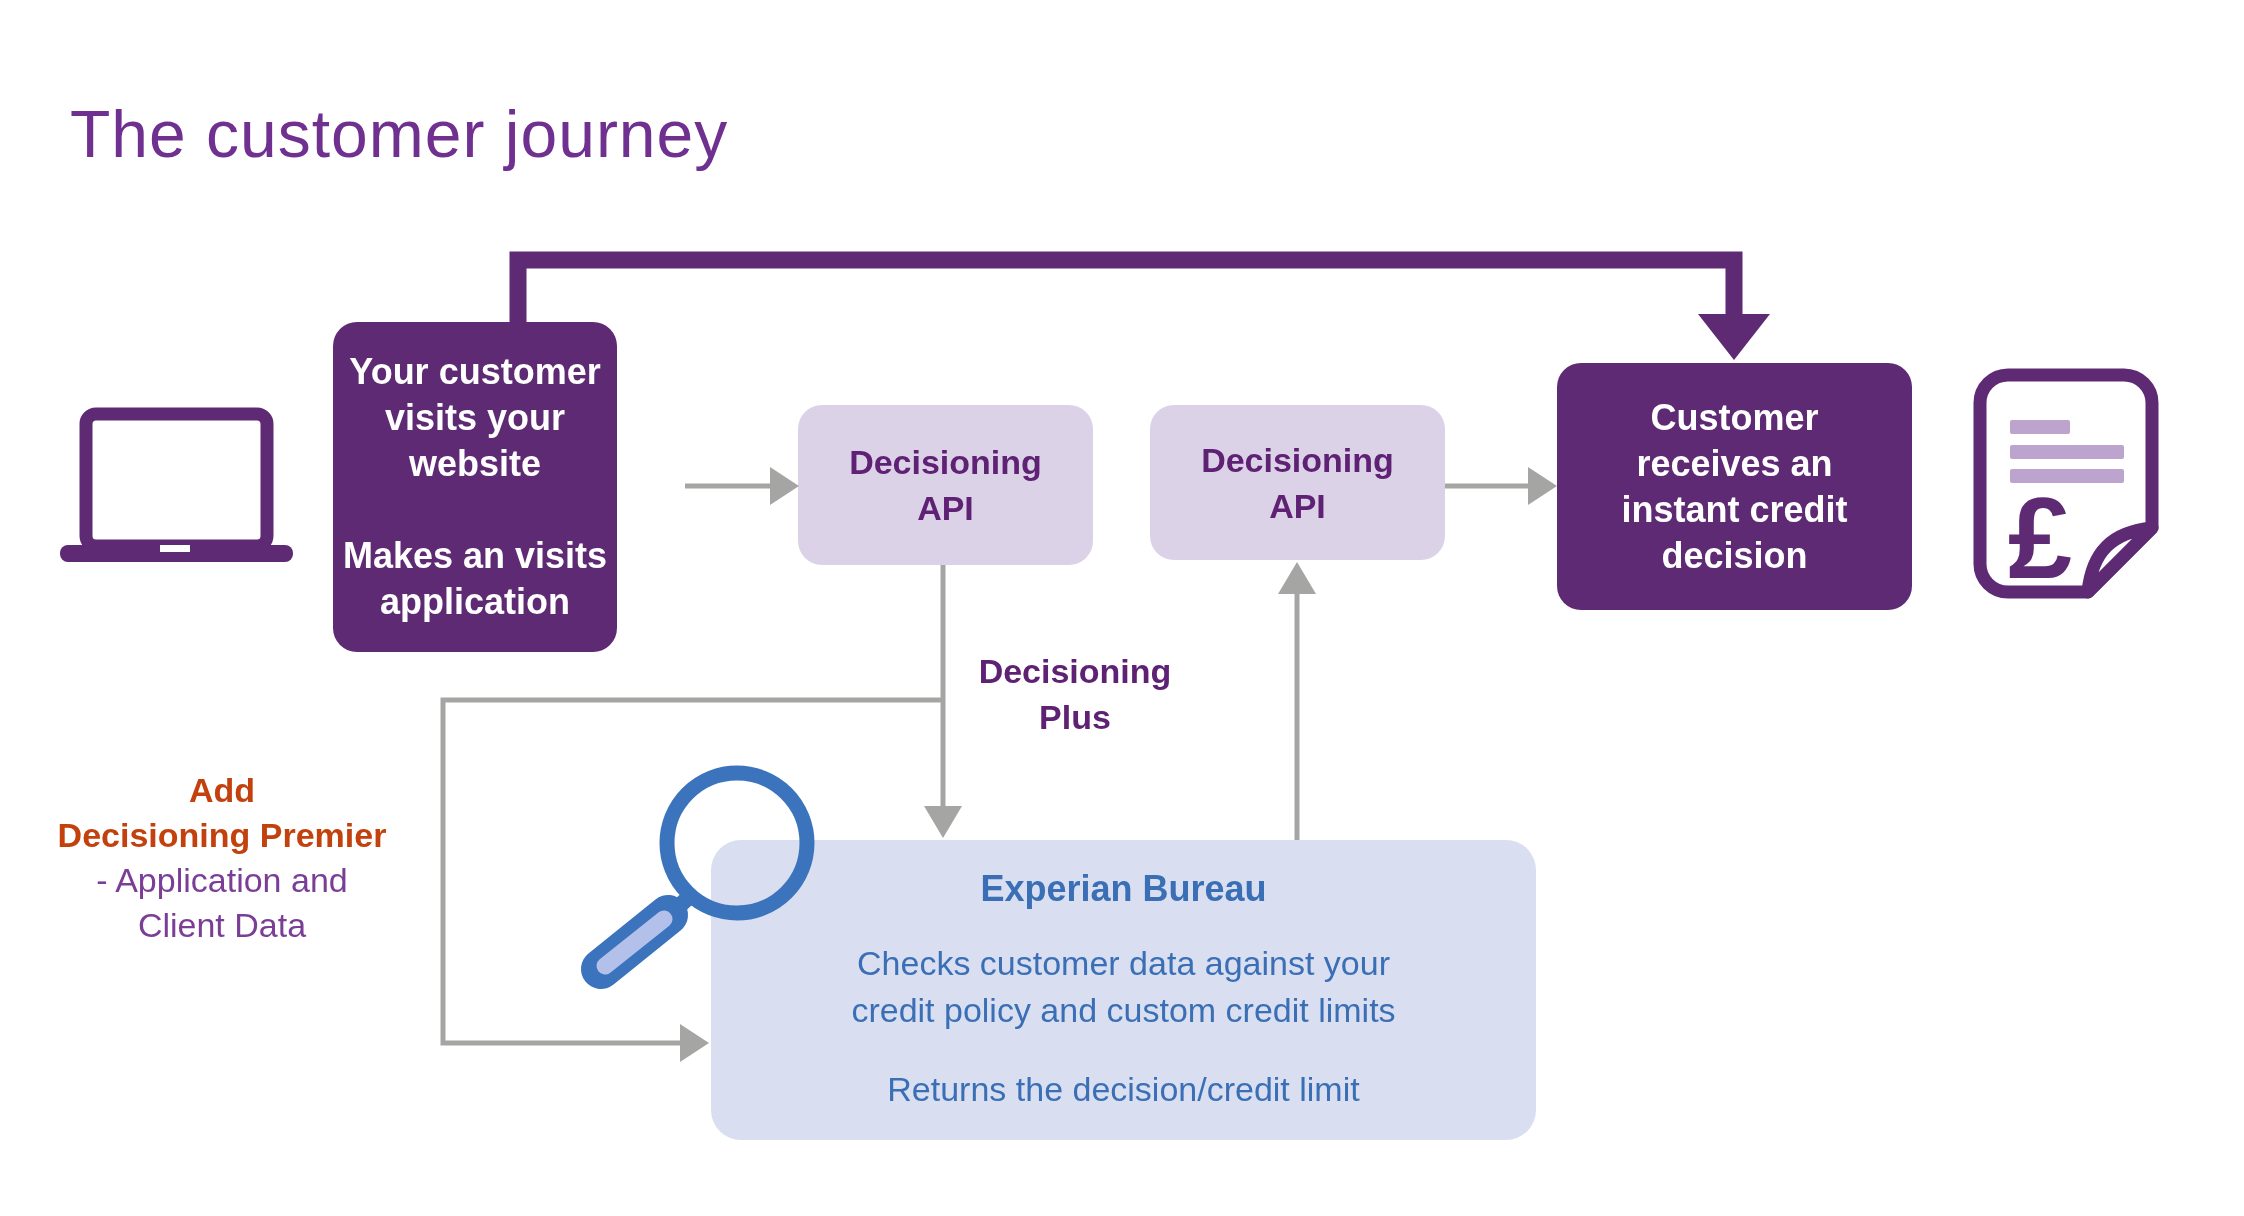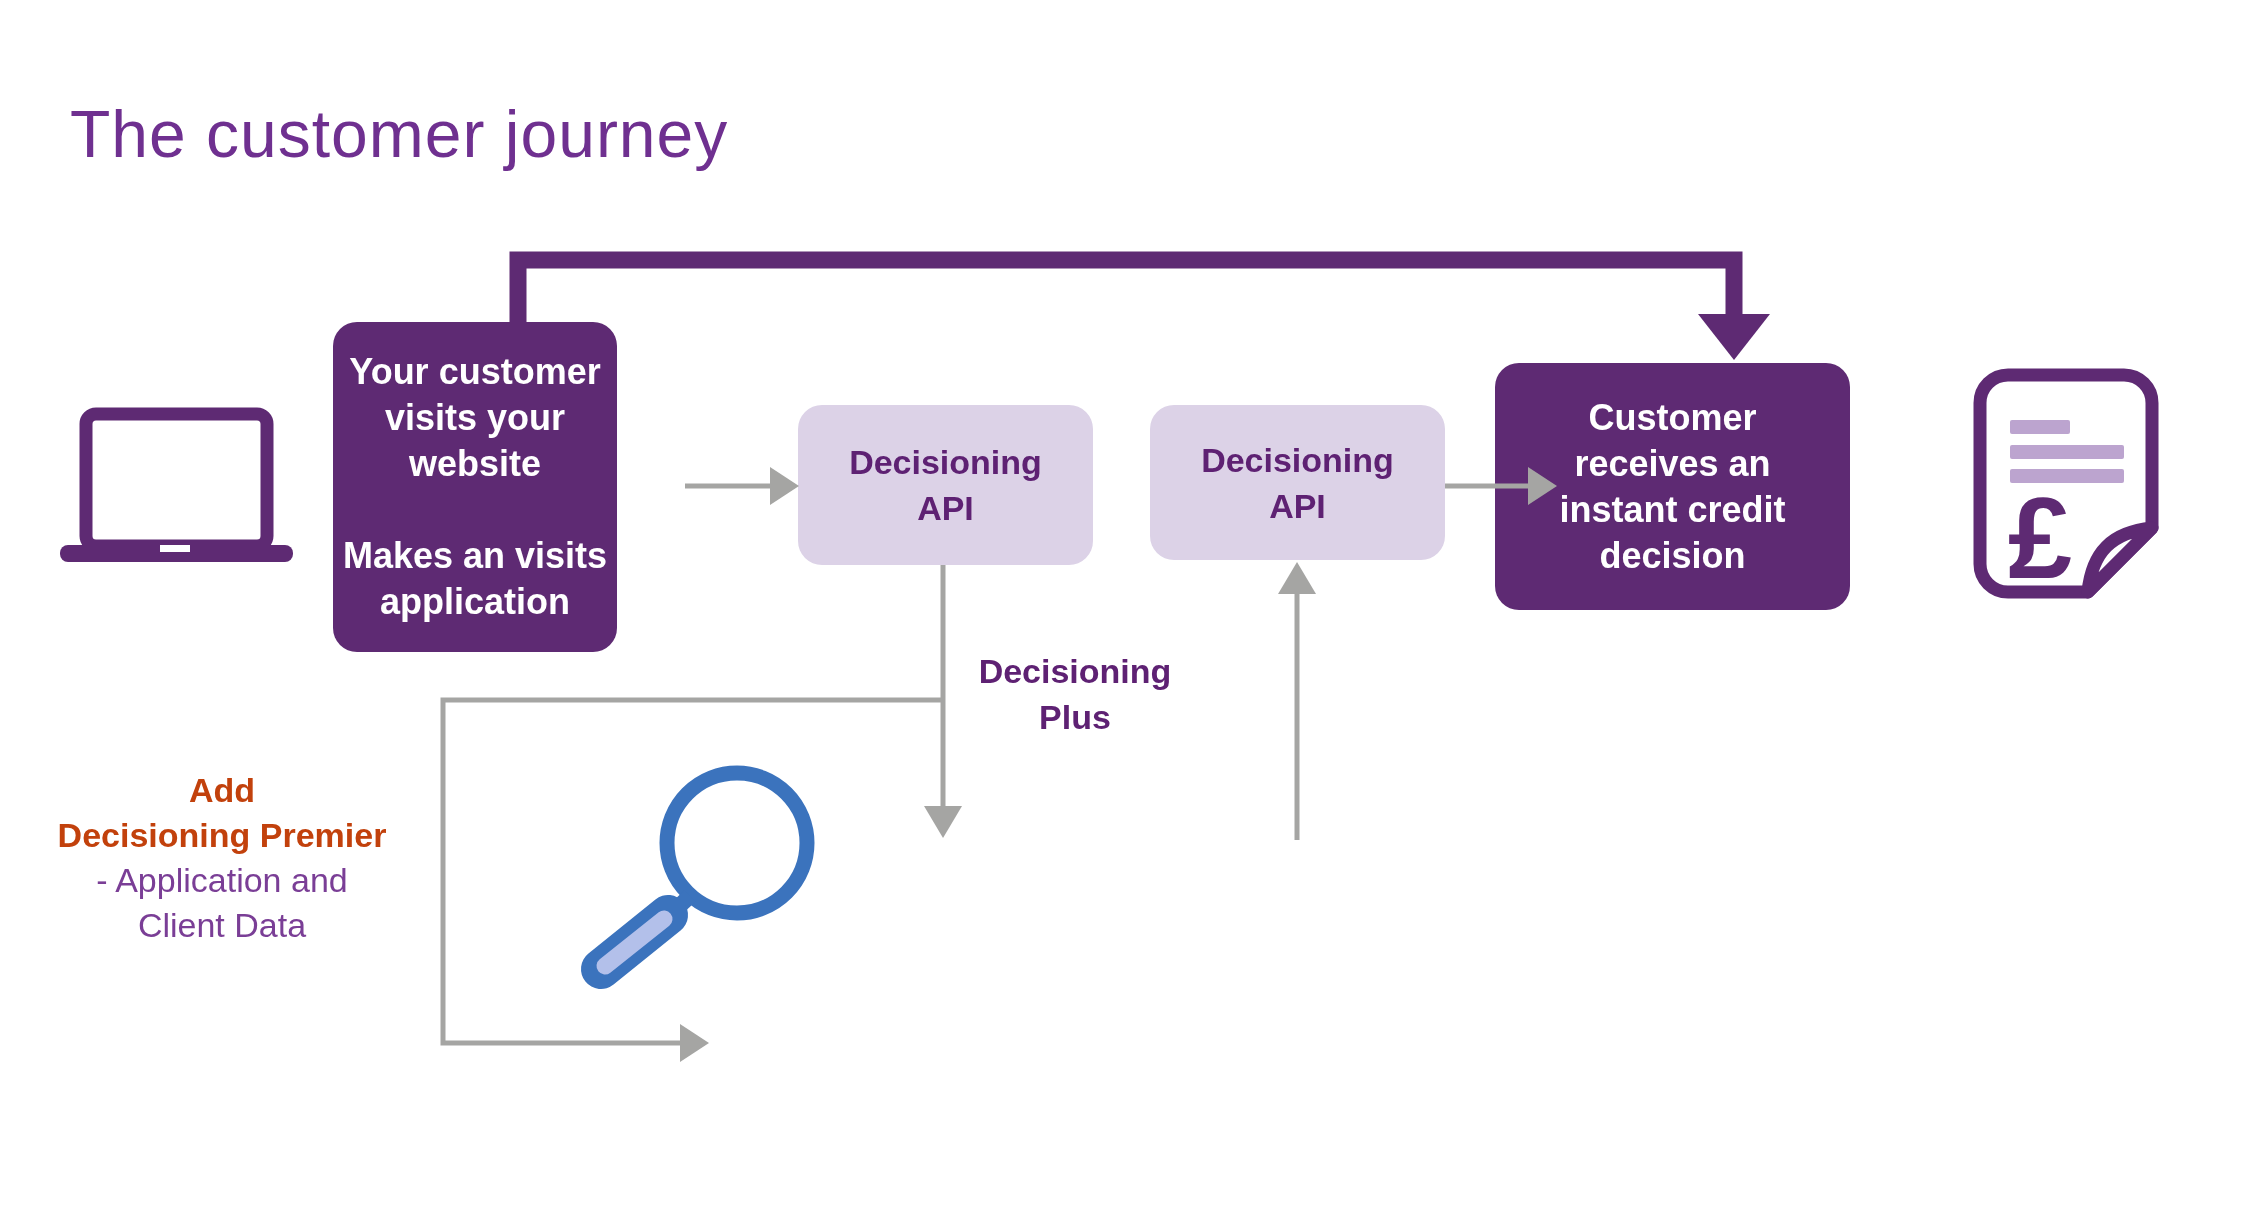--- a/index.html
+++ b/index.html
@@ -16,21 +16,21 @@
     display:flex;flex-direction:column;justify-content:center;align-items:center;
     text-align:center;
   }
   .multiline{white-space:pre-line;}
   .node-dark{background:#5E2A73;color:#ffffff;font-weight:700;font-size:36px;line-height:46px;}
   .node-lavender{background:#DCD2E7;color:#5E2173;font-weight:700;font-size:34px;line-height:46px;}
   .node-application{left:333px;top:322px;width:284px;height:330px;}
   .node-application .para1{margin-bottom:46px;}
   .node-api-1{left:798px;top:405px;width:295px;height:160px;}
   .node-api-2{left:1150px;top:405px;width:295px;height:155px;}
-  .node-decision{left:1495px;top:363px;width:355px;height:247px;justify-content:center;}
+  .node-decision{left:1557px;top:363px;width:355px;height:247px;justify-content:center;}
   .node-bureau{
     left:711px;top:840px;width:825px;height:300px;border-radius:30px;
     background:#D9DFF1;color:#3A6FB5;
   }
   .bureau-title{font-size:36px;font-weight:700;margin-bottom:30px;}
   .bureau-body{font-size:34px;font-weight:300;line-height:47px;}
   .bureau-body.second{margin-top:32px;}
   .label-decisioning-plus{
     position:absolute;left:925px;top:648px;width:300px;text-align:center;
     color:#5E2173;font-size:34px;font-weight:700;line-height:46px;white-space:pre-line;
@@ -68,20 +68,26 @@
 API</div>
   </div>
 
   <div class="node node-dark node-decision">
     <div class="multiline">Customer
 receives an
 instant credit
 decision</div>
   </div>
 
+  <div class="node node-bureau">
+    <div class="bureau-title">Experian Bureau</div>
+    <div class="bureau-body multiline">Checks customer data against your
+credit policy and custom credit limits</div>
+    <div class="bureau-body second multiline">Returns the decision/credit limit</div>
+  </div>
 
   <div class="label-decisioning-plus">Decisioning
 Plus</div>
 
   <div class="label-premier">
     <div class="bold-part">Add
 Decisioning Premier</div>
     <div class="light-part">- Application and
 Client Data</div>
   </div>

